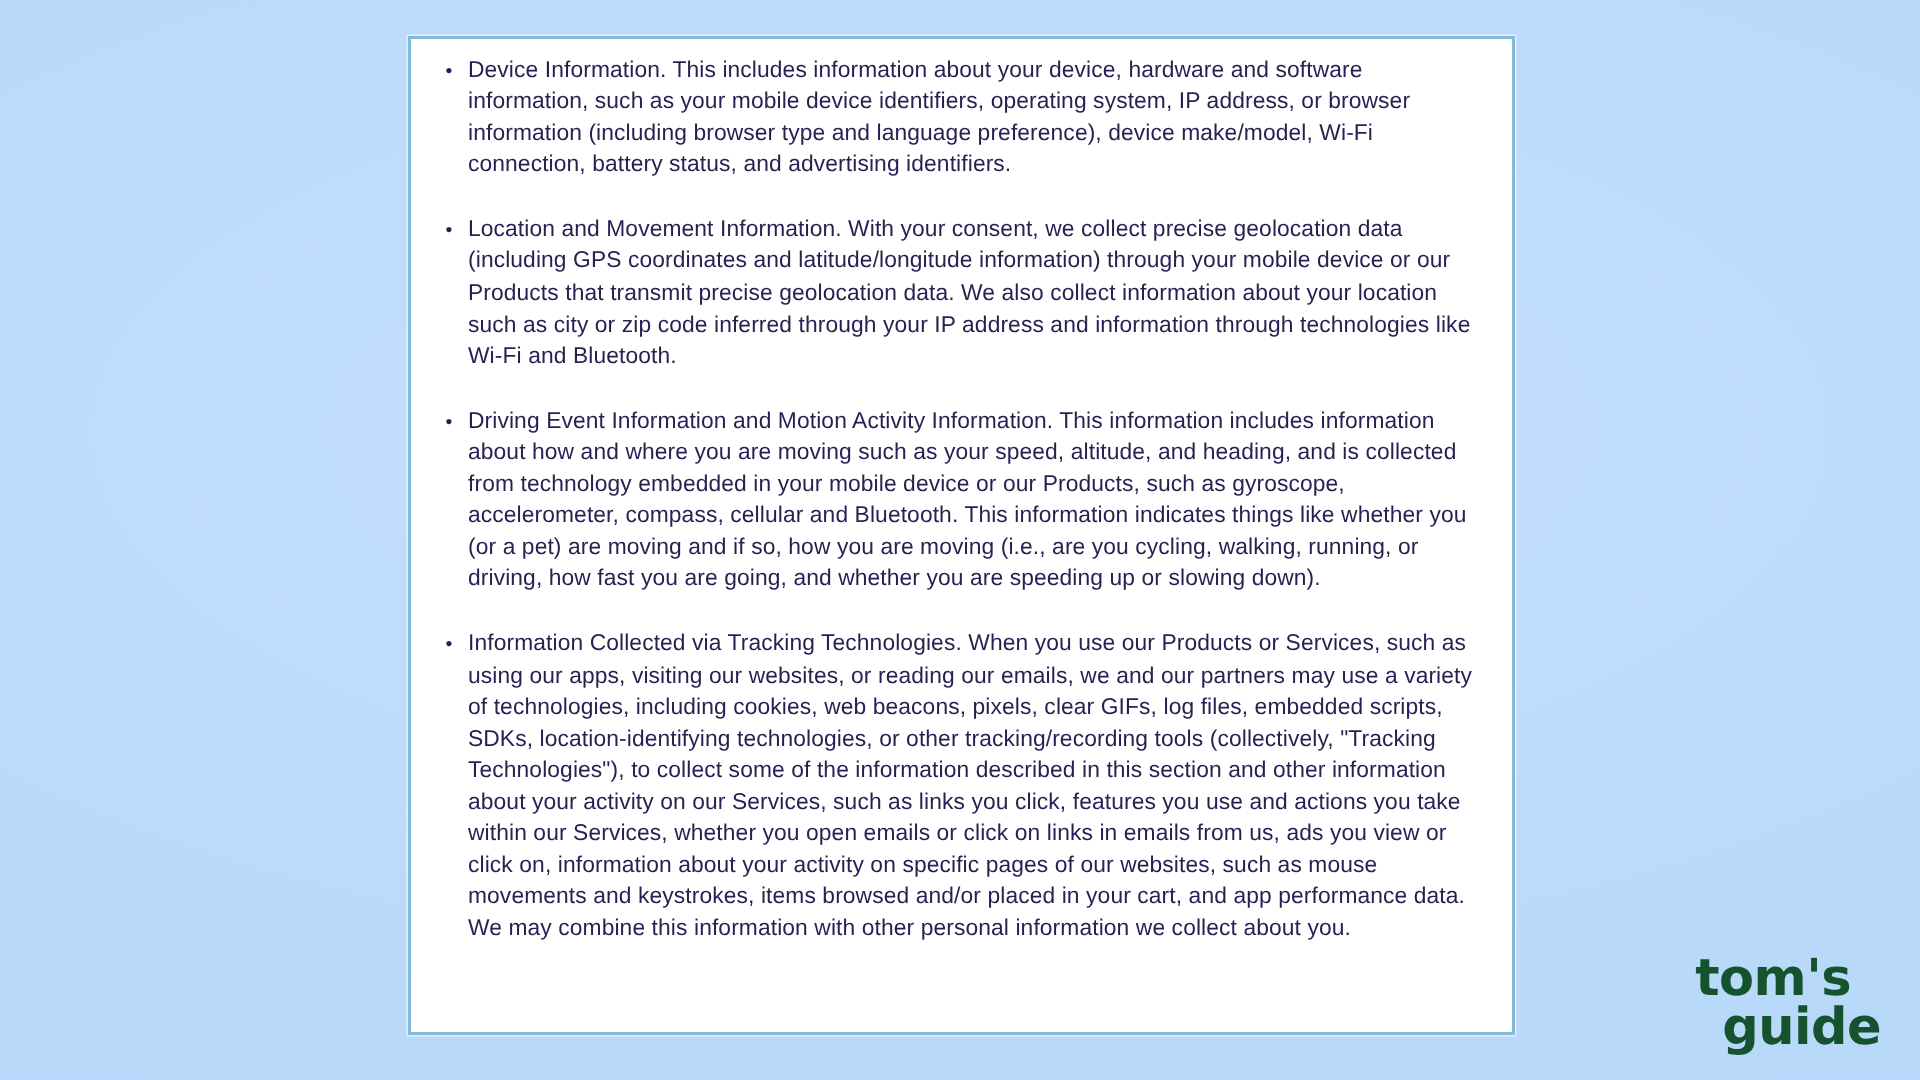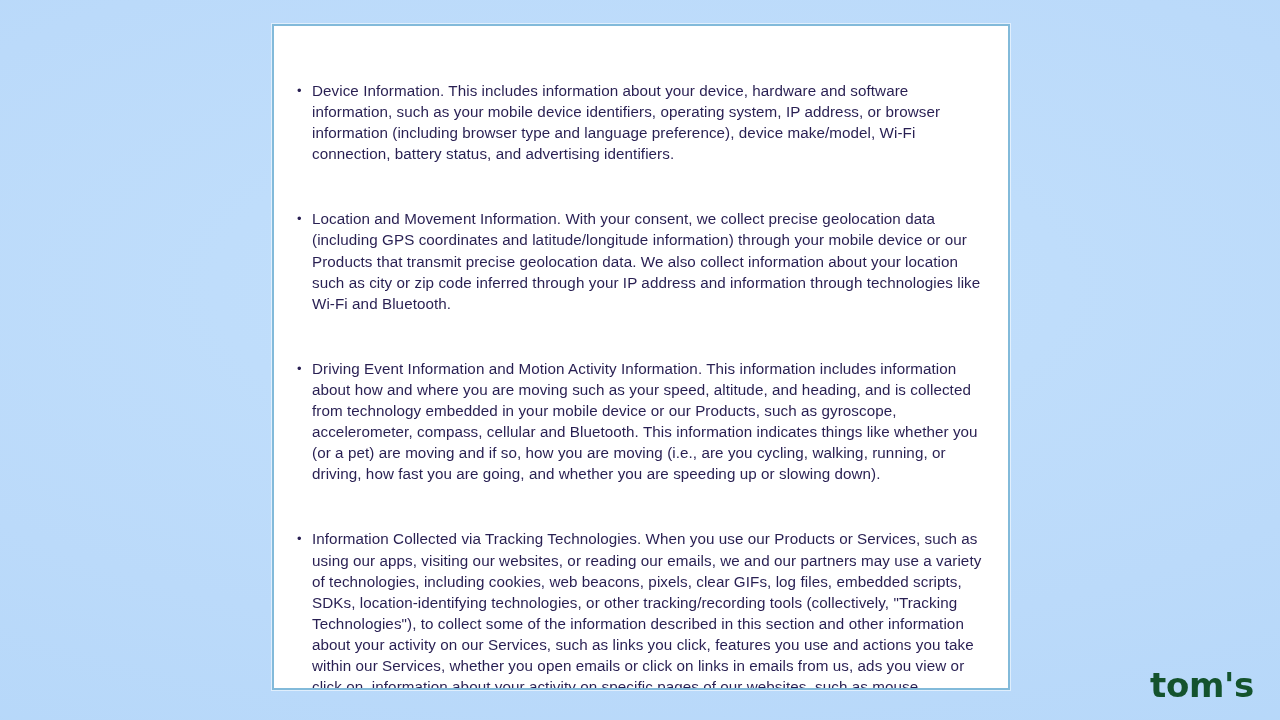--- a/index.html
+++ b/index.html
@@ -67,21 +67,20 @@
     position: absolute;
     left: 3px;
     top: 0;
     line-height: 21.1px;
     color: #281f52;
     font-size: 13px;
   }
 
   .bullet-text {
     display: block;
-    margin-top: 44px;
   }
 
   
   .brand-logo {
     position: absolute;
     right: 26px;
     bottom: 18px;
     text-align: left;
     font-family: "DejaVu Sans", sans-serif;
     font-weight: bold;
@@ -126,13 +125,14 @@
         <span class="bullet-marker" style="color: rgb(40, 31, 82);">•</span>
         <span class="bullet-text">Information Collected via Tracking Technologies. When you use our Products or Services, such as using our apps, visiting our websites, or reading our emails, we and our partners may use a variety of technologies, including cookies, web beacons, pixels, clear GIFs, log files, embedded scripts, SDKs, location-identifying technologies, or other tracking/recording tools (collectively, "Tracking Technologies"), to collect some of the information described in this section and other information about your activity on our Services, such as links you click, features you use and actions you take within our Services, whether you open emails or click on links in emails from us, ads you view or click on, information about your activity on specific pages of our websites, such as mouse movements and keystrokes, items browsed and/or placed in your cart, and app performance data. We may combine this information with other personal information we collect about you.</span>
       </li>
 
     </ul>
   </div>
 </div>
 
 <div class="brand-logo" style="color: #14532d;">
   <span class="brand-line brand-line-1">tom's</span>
+  <span class="brand-line brand-line-2">guide</span>
 </div>
 
 </body></html>

